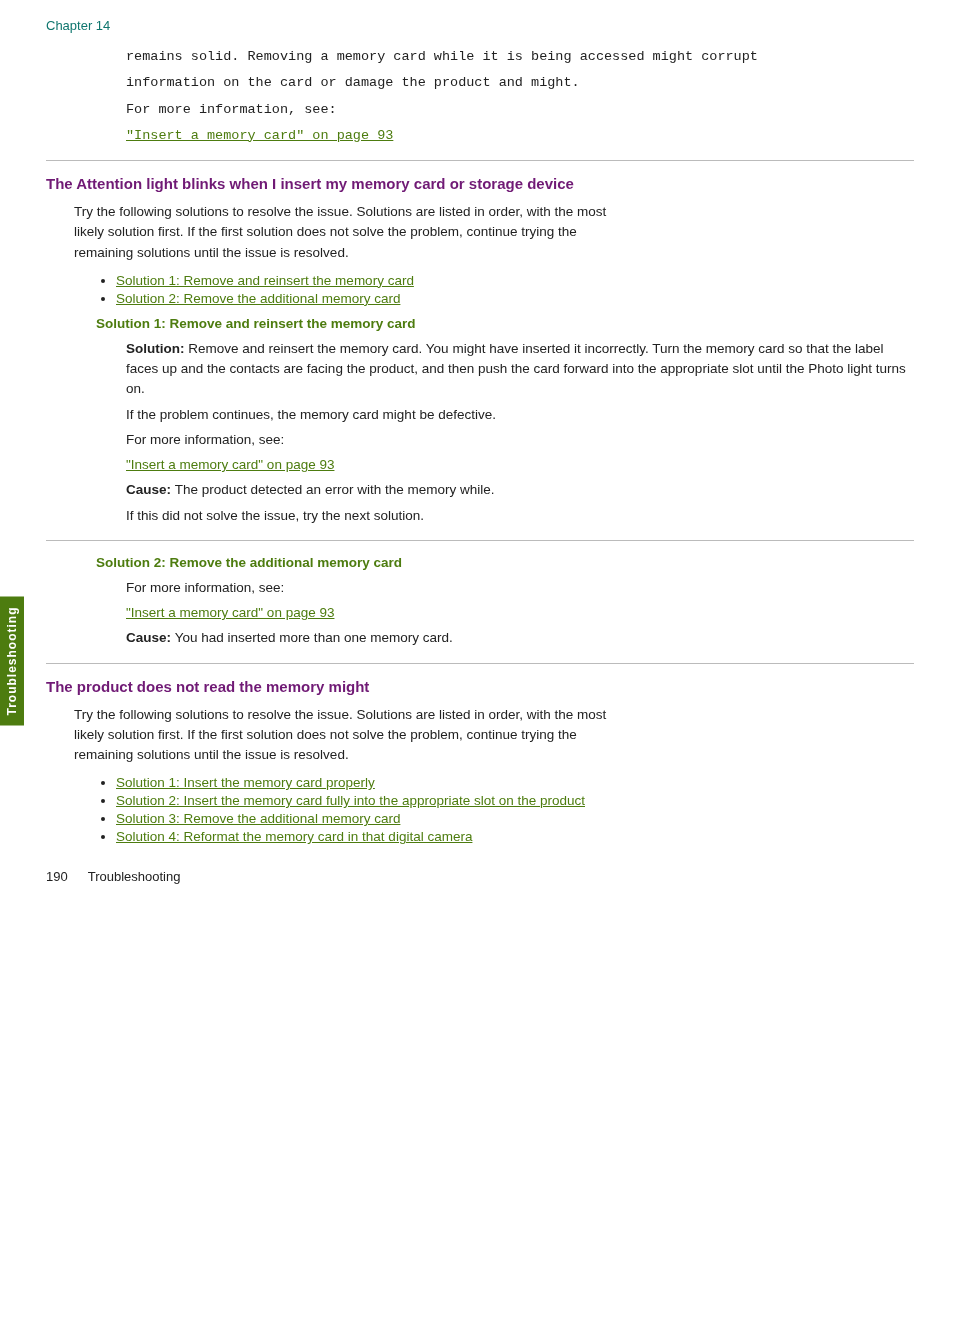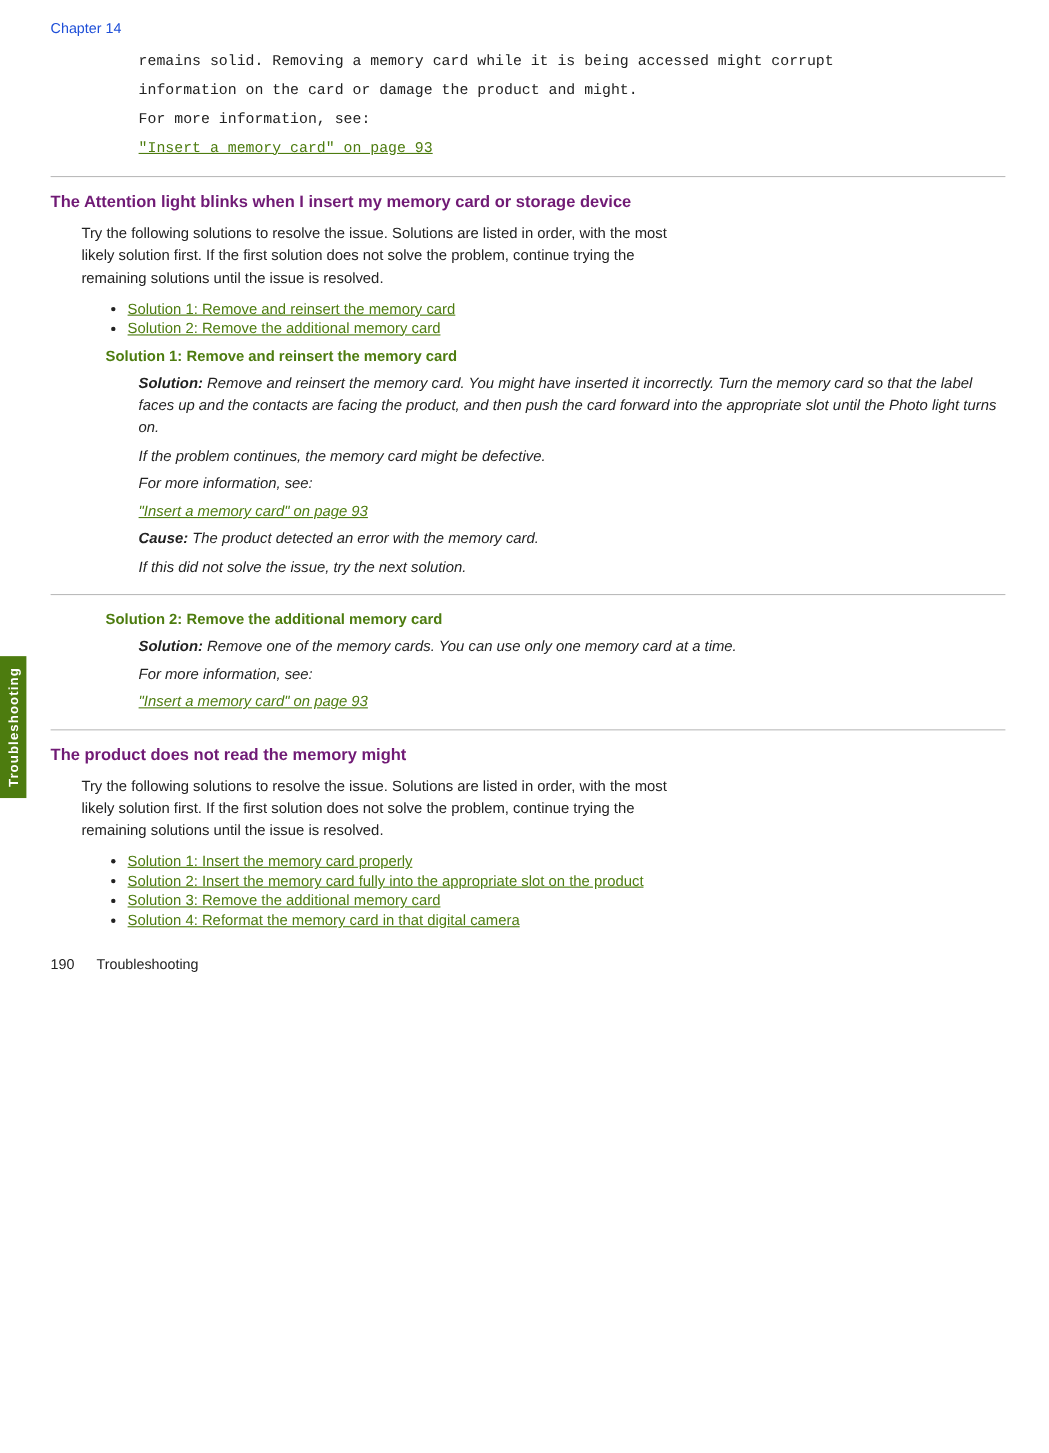--- a/index.html
+++ b/index.html
@@ -44,21 +44,21 @@
       top: 50%;
       transform: translateY(-50%) rotate(180deg);
       white-space: nowrap;
     }
     .main-content {
       flex: 1;
       padding: 18px 40px 30px 18px;
       position: relative;
     }
     .chapter-label {
-      color: #1d4ed8;
+      color: #0f766e;
       font-size: 13px;
       margin-bottom: 14px;
     }
     .intro-block {
       margin-left: 80px;
       margin-bottom: 10px;
       font-family: Liberation Mono, monospace;
     }
     .intro-block p {
       line-height: 1.5;
@@ -105,21 +105,20 @@
       margin-bottom: 8px;
       margin-left: 50px;
     }
     .solution-block {
       margin-left: 80px;
       margin-bottom: 8px;
       line-height: 1.5;
     }
     .solution-block p {
       margin-bottom: 5px;
-      font-style: italic;
     }
     .page-footer {
       display: flex;
       gap: 20px;
       margin-top: 20px;
       padding-top: 5px;
     }
     .page-number {
       font-size: 13px;
       color: #222;
@@ -177,36 +176,36 @@
     <div class="solution-block">
       <p>
         <span class="bold-label">Solution:</span>&nbsp;<span>Remove and reinsert the memory card. You might have inserted it incorrectly. Turn the memory card so that the label faces up and the contacts are facing the product, and then push the card forward into the appropriate slot until the Photo light turns on.</span>
       </p>
       <p>If the problem continues, the memory card might be defective.</p>
       <p>For more information, see:</p>
       <p>
         <a class="link-green">"Insert a memory card" on page 93</a>
       </p>
       <p>
-        <span class="bold-label">Cause:</span>&nbsp;<span>The product detected an error with the memory card.</span>
+        <span class="bold-label">Cause:</span>&nbsp;<span>The product detected an error with the memory while.</span>
       </p>
       <p>If this did not solve the issue, try the next solution.</p>
     </div>
 
     <hr class="divider">
 
     <div class="sub-heading">Solution 2: Remove the additional memory card</div>
 
     <div class="solution-block">
-      <p>
-        <span class="bold-label">Solution:</span>&nbsp;<span>Remove one of the memory cards. You can use only one memory card at a time.</span>
-      </p>
       <p>For more information, see:</p>
       <p>
         <a class="link-green">"Insert a memory card" on page 93</a>
+      </p>
+      <p>
+        <span class="bold-label">Cause:</span>&nbsp;<span>You had inserted more than one memory card.</span>
       </p>
     </div>
 
     <hr class="divider">
 
     <div class="section-heading">The product does not read the memory might</div>
 
     <div class="section-intro">
       <p>Try the following solutions to resolve the issue. Solutions are listed in order, with the most</p>
       <p>likely solution first. If the first solution does not solve the problem, continue trying the</p>

